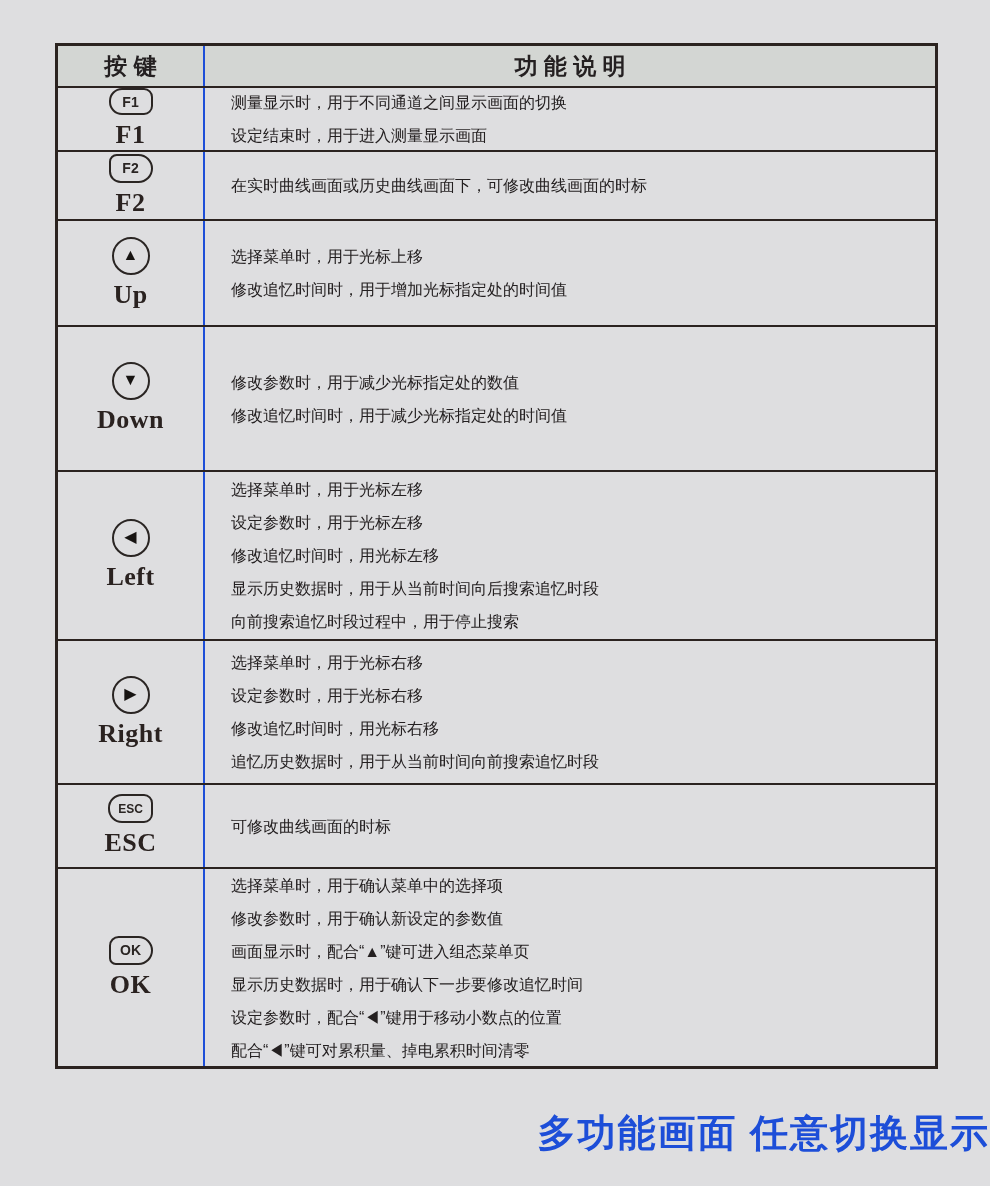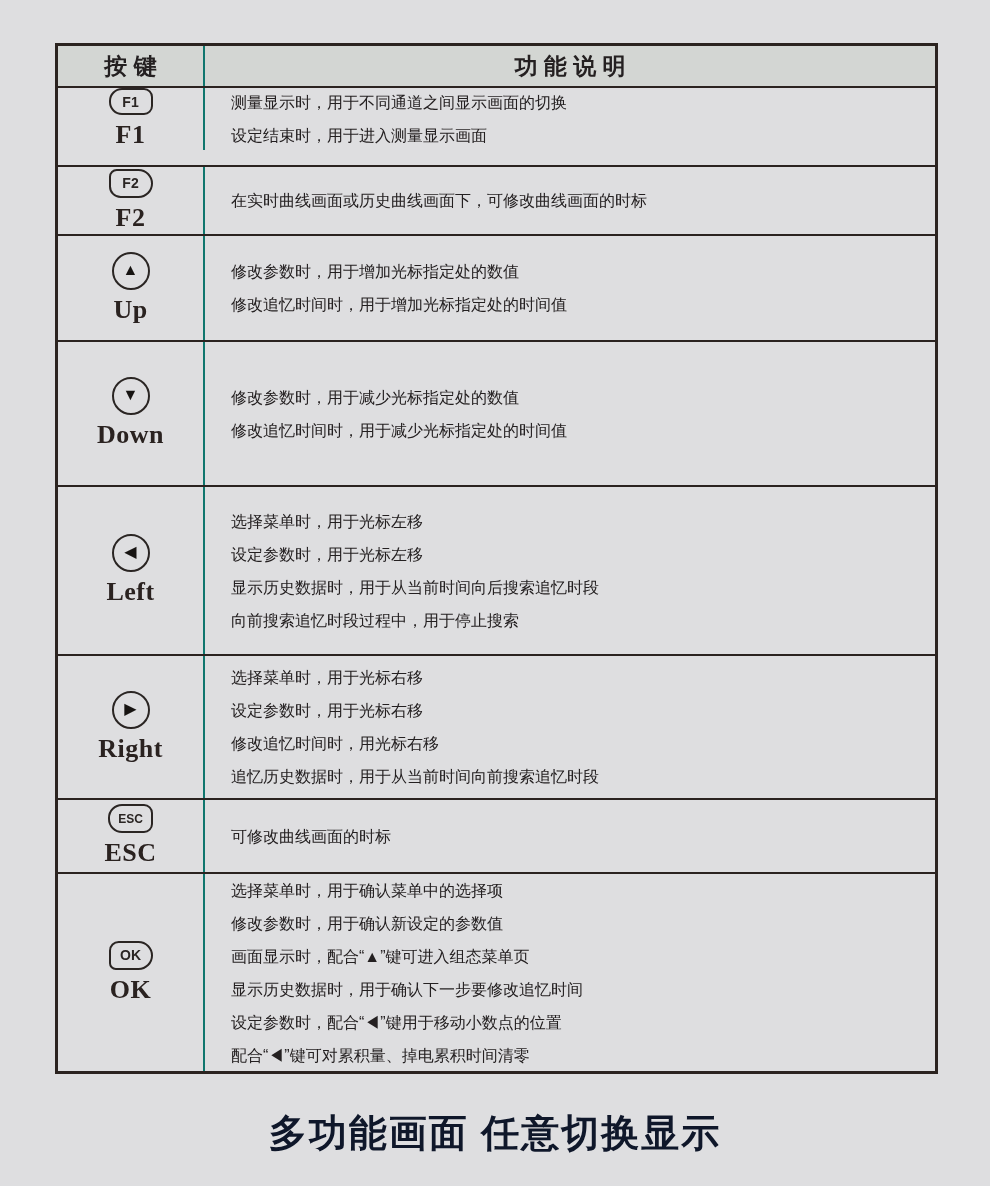--- a/index.html
+++ b/index.html
@@ -16,21 +16,21 @@
     left: 55px; top: 43px;
     width: 883px;
     border: 3px solid #2b2320;
     background: #dedee0;
   }
   .trow { display: flex; width: 100%; }
   .trow + .trow { border-top: 2px solid #2b2320; }
   .key-cell {
     width: 147px;
     flex: 0 0 147px;
-    border-right: 2px solid #0f766e;
+    border-right: 2px solid #1d4ed8;
     display: flex;
     flex-direction: column;
     align-items: center;
     justify-content: center;
   }
   .desc-cell {
     flex: 1;
     display: flex;
     flex-direction: column;
     justify-content: center;
@@ -78,31 +78,31 @@
     font-family: "Liberation Serif", serif;
     font-weight: bold;
     font-size: 26px;
     color: #2a2220;
     letter-spacing: 0.5px;
   }
   .footer-heading {
     position: absolute;
     left: 0; top: 1108px;
     width: 100%;
-    text-align: center;
+    text-align: right;
     font-size: 38px;
     font-weight: 700;
     letter-spacing: 2px;
-    color: #0f172a;
+    color: #1d4ed8;
   }
   
-  .r-f1 { height: 64px; }  .r-f2 { height: 69px; margin-top: 15px; }
+  .r-f1 { height: 64px; }  .r-f2 { height: 69px; }
   .r-up { height: 106px; } .r-down { height: 145px; }
   .r-left { height: 169px; } .r-right { height: 144px; }
-  .r-esc { height: 74px; } .r-ok { height: 199px; }
+  .r-esc { height: 84px; } .r-ok { height: 199px; }
 </style>
 </head>
 <body>
 
 <div class="key-table">
 
   <div class="trow header-row">
     <div class="key-cell">按 键</div>
     <div class="desc-cell">功 能 说 明</div>
   </div>
@@ -127,21 +127,21 @@
       <div class="line">在实时曲线画面或历史曲线画面下，可修改曲线画面的时标</div>
     </div>
   </div>
 
   <div class="trow r-up">
     <div class="key-cell">
       <div class="key-circle">▲</div>
       <div class="key-label">Up</div>
     </div>
     <div class="desc-cell">
-      <div class="line">修改参数时，用于增加光标指定处的数值</div>
+      <div class="line">选择菜单时，用于光标上移</div>
       <div class="line">修改追忆时间时，用于增加光标指定处的时间值</div>
     </div>
   </div>
 
   <div class="trow r-down">
     <div class="key-cell">
       <div class="key-circle">▼</div>
       <div class="key-label">Down</div>
     </div>
     <div class="desc-cell">
@@ -151,20 +151,21 @@
   </div>
 
   <div class="trow r-left">
     <div class="key-cell">
       <div class="key-circle">◀</div>
       <div class="key-label">Left</div>
     </div>
     <div class="desc-cell">
       <div class="line">选择菜单时，用于光标左移</div>
       <div class="line">设定参数时，用于光标左移</div>
+      <div class="line">修改追忆时间时，用光标左移</div>
       <div class="line">显示历史数据时，用于从当前时间向后搜索追忆时段</div>
       <div class="line">向前搜索追忆时段过程中，用于停止搜索</div>
     </div>
   </div>
 
   <div class="trow r-right">
     <div class="key-cell">
       <div class="key-circle">▶</div>
       <div class="key-label">Right</div>
     </div>

